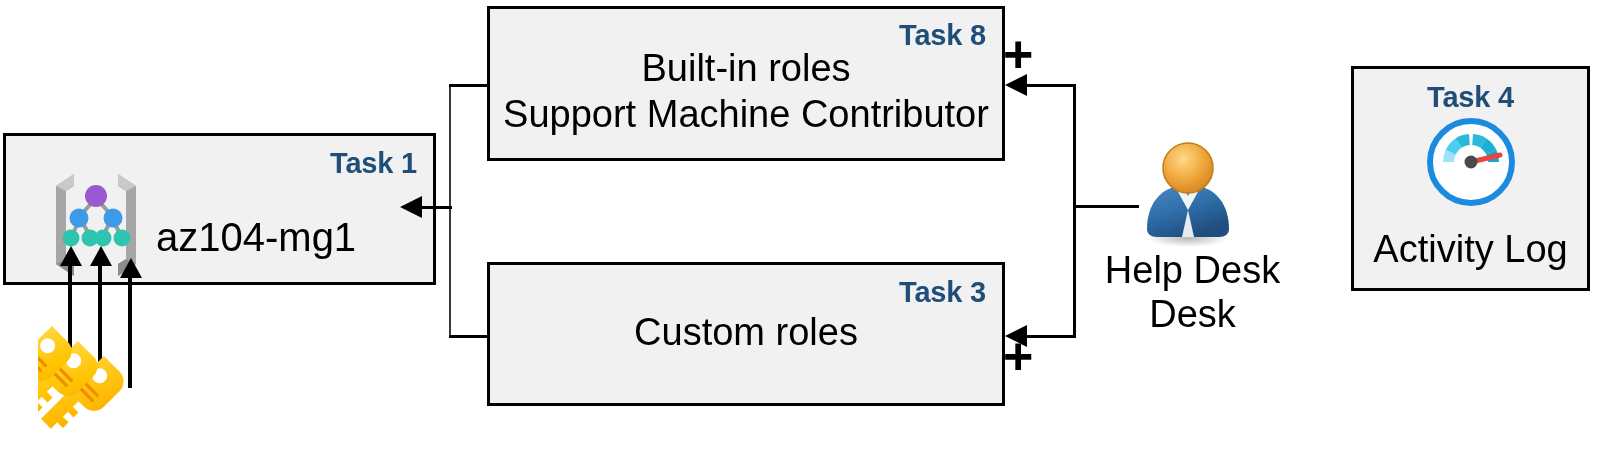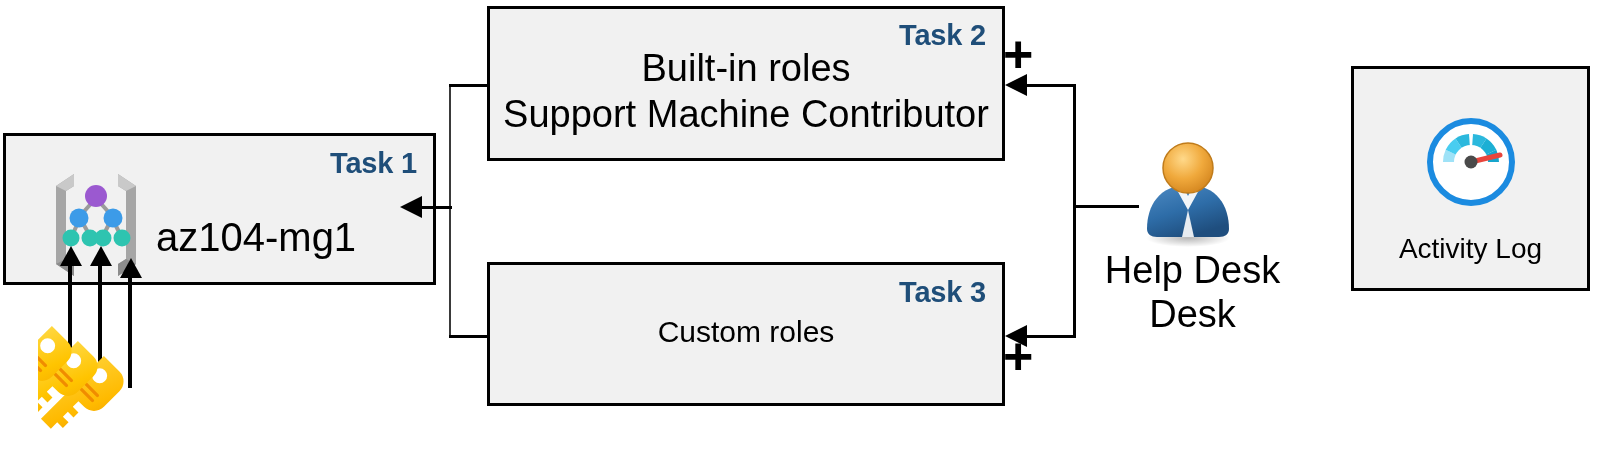--- a/index.html
+++ b/index.html
@@ -52,28 +52,28 @@
 
   
   #task2-box { left: 487px; top: 6px; width: 518px; height: 155px; }
   #task2-tag { right: 16px; top: 10px; }
   #task2-line1 { top: 36px; font-size: 38px; line-height: 46px; }
   #task2-line2 { top: 82px; font-size: 38px; line-height: 46px; }
 
   
   #task3-box { left: 487px; top: 262px; width: 518px; height: 144px; }
   #task3-tag { right: 16px; top: 11px; }
-  #task3-line1 { top: 44px; font-size: 30px; line-height: 46px; }
+  #task3-line1 { top: 44px; font-size: 38px; line-height: 46px; }
   #task3-line2 { top: 90px; font-size: 38px; line-height: 46px; }
 
   
   #task4-box { left: 1351px; top: 66px; width: 239px; height: 225px; }
   #task4-tag { left: 0; right: 0; top: 12px; text-align: center; }
   #task4-label {
-    top: 158px; font-size: 28px; line-height: 44px;
+    top: 158px; font-size: 38px; line-height: 44px;
   }
   #gauge-icon { position: absolute; left: 1427px; top: 118px; width: 88px; height: 88px; }
 
   
   .vline {
     position: absolute;
     background: #000000;
     width: 3px;
   }
   .hline {
@@ -179,31 +179,32 @@
       <circle cx="35" cy="50" r="9.5" fill="#3C9BE8"></circle>
       <circle cx="69" cy="50" r="9.5" fill="#3C9BE8"></circle>
       <circle cx="27" cy="70" r="8.5" fill="#2EC4B0"></circle>
       <circle cx="46" cy="70" r="8.5" fill="#2EC4B0"></circle>
       <circle cx="59" cy="70" r="8.5" fill="#2EC4B0"></circle>
       <circle cx="78" cy="70" r="8.5" fill="#2EC4B0"></circle>
     </svg>
   </div>
 
   <div class="task-box" id="task2-box">
-    <div class="task-tag" id="task2-tag">Task 2</div>
+    <div class="task-tag" id="task2-tag">Task 8</div>
     <div class="box-text" id="task2-line1">Built-in roles</div>
     <div class="box-text" id="task2-line2">Support Machine Contributor</div>
   </div>
 
   <div class="task-box" id="task3-box">
     <div class="task-tag" id="task3-tag">Task 3</div>
     <div class="box-text" id="task3-line1">Custom roles</div>
   </div>
 
   <div class="task-box" id="task4-box">
+    <div class="task-tag" id="task4-tag">Task 4</div>
     <div class="box-text" id="task4-label">Activity Log</div>
   </div>
 
   <div id="gauge-icon">
     <svg viewBox="0 0 88 88" width="88" height="88" xmlns="http://www.w3.org/2000/svg">
       <circle cx="44" cy="44" r="41" fill="#ffffff" stroke="#1B8BE0" stroke-width="6"></circle>
       <circle cx="44" cy="44" r="35" fill="#ffffff"></circle>
 
       <g>
         <path d="M44 44 L16 44 A28 28 0 0 1 18.7 31.7 Z" fill="#9FE2F7"></path>

